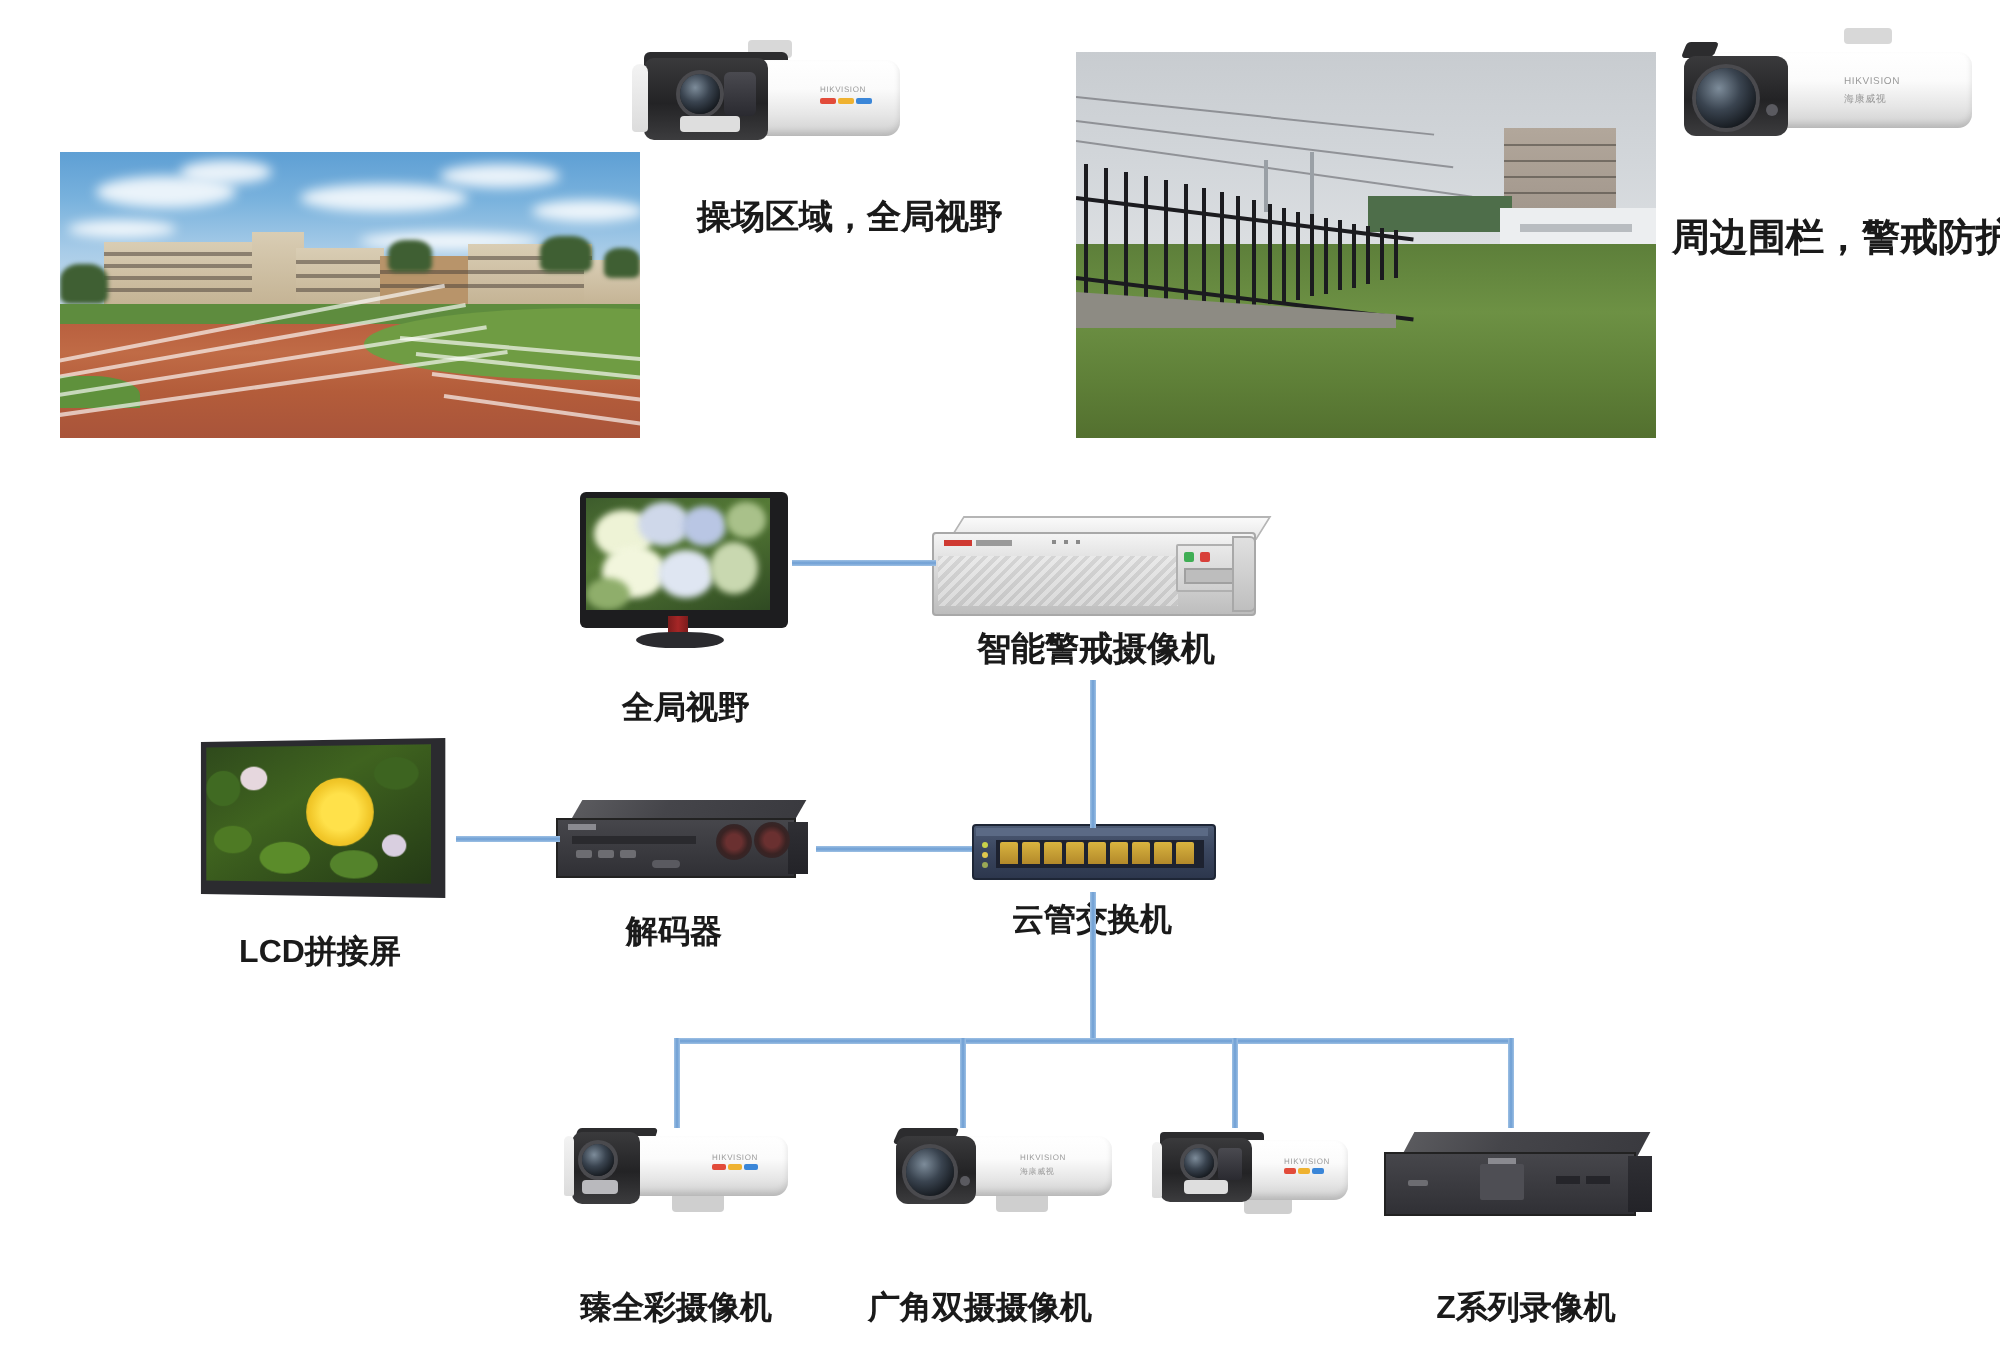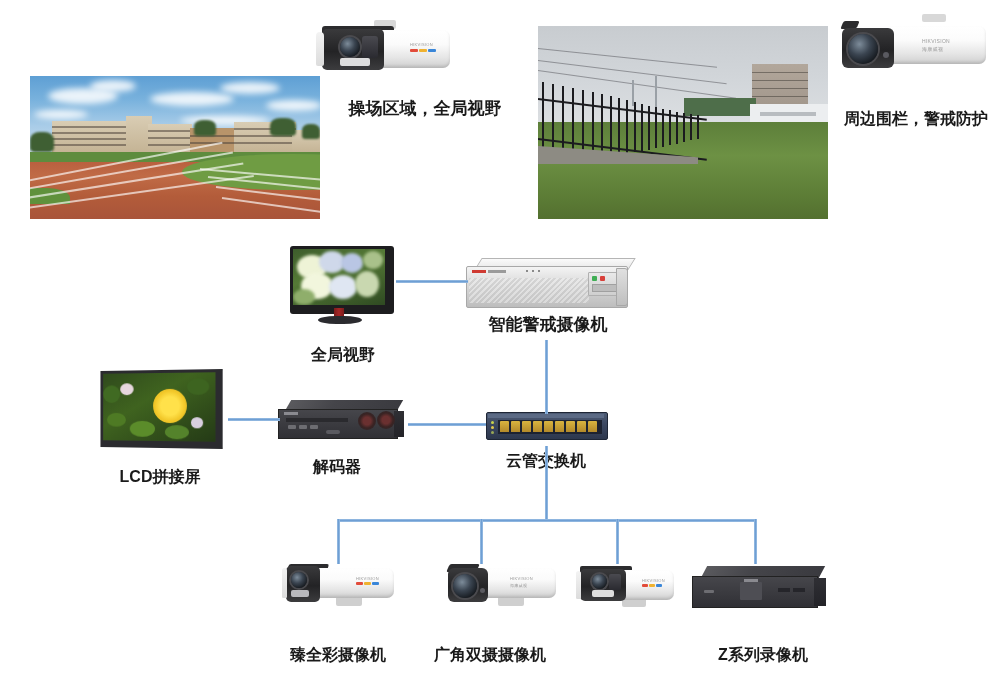--- a/index.html
+++ b/index.html
@@ -225,21 +225,21 @@
       <div class="fc-bar" style="left:124px;top:33px;height:38px;"></div>
       <div class="fc-bar" style="left:131px;top:34px;height:35px;"></div>
       <div class="fc-bar" style="left:138px;top:36px;height:32px;"></div>
       <div class="fc-bar" style="left:145px;top:37px;height:29px;"></div>
       <div class="fc-bar" style="left:152px;top:38px;height:26px;"></div>
       <div class="fc-bar" style="left:159px;top:39px;height:24px;"></div>
     </div>
     <div class="fc-base" style="left:0px;top:120px;width:160px;height:18px;clip-path:polygon(0 0,100% 62%,100% 100%,0 100%);"></div>
   </div>
 
-  <div class="label" style="left:836px;top:110px;width:160px;font-size:16px;">周边围栏，警戒防护</div>
+  <div class="label" style="left:836px;top:110px;width:160px;font-size:19px;">周边围栏，警戒防护</div>
 
   <div class="cam" style="left:826px;top:12px;width:160px;height:66px;">
     <div class="mount" style="left:96px;top:2px;width:24px;height:8px;"></div>
     <div class="sunshade" style="left:16px;top:9px;width:16px;height:8px;transform:skewX(-22deg);"></div>
     <div class="body" style="left:28px;top:14px;width:132px;height:38px;"></div>
     <div class="front" style="left:16px;top:16px;width:52px;height:40px;border-radius:6px;"></div>
     <div class="lens" style="left:22px;top:22px;width:30px;height:30px;"></div>
     <div style="position:absolute;left:57px;top:40px;width:6px;height:6px;border-radius:50%;background:#5a5a60;"></div>
     <div class="brand" style="left:96px;top:26px;font-size:5px;">HIKVISION</div>
     <div class="brand" style="left:96px;top:34px;font-size:5px;">海康威视</div>

